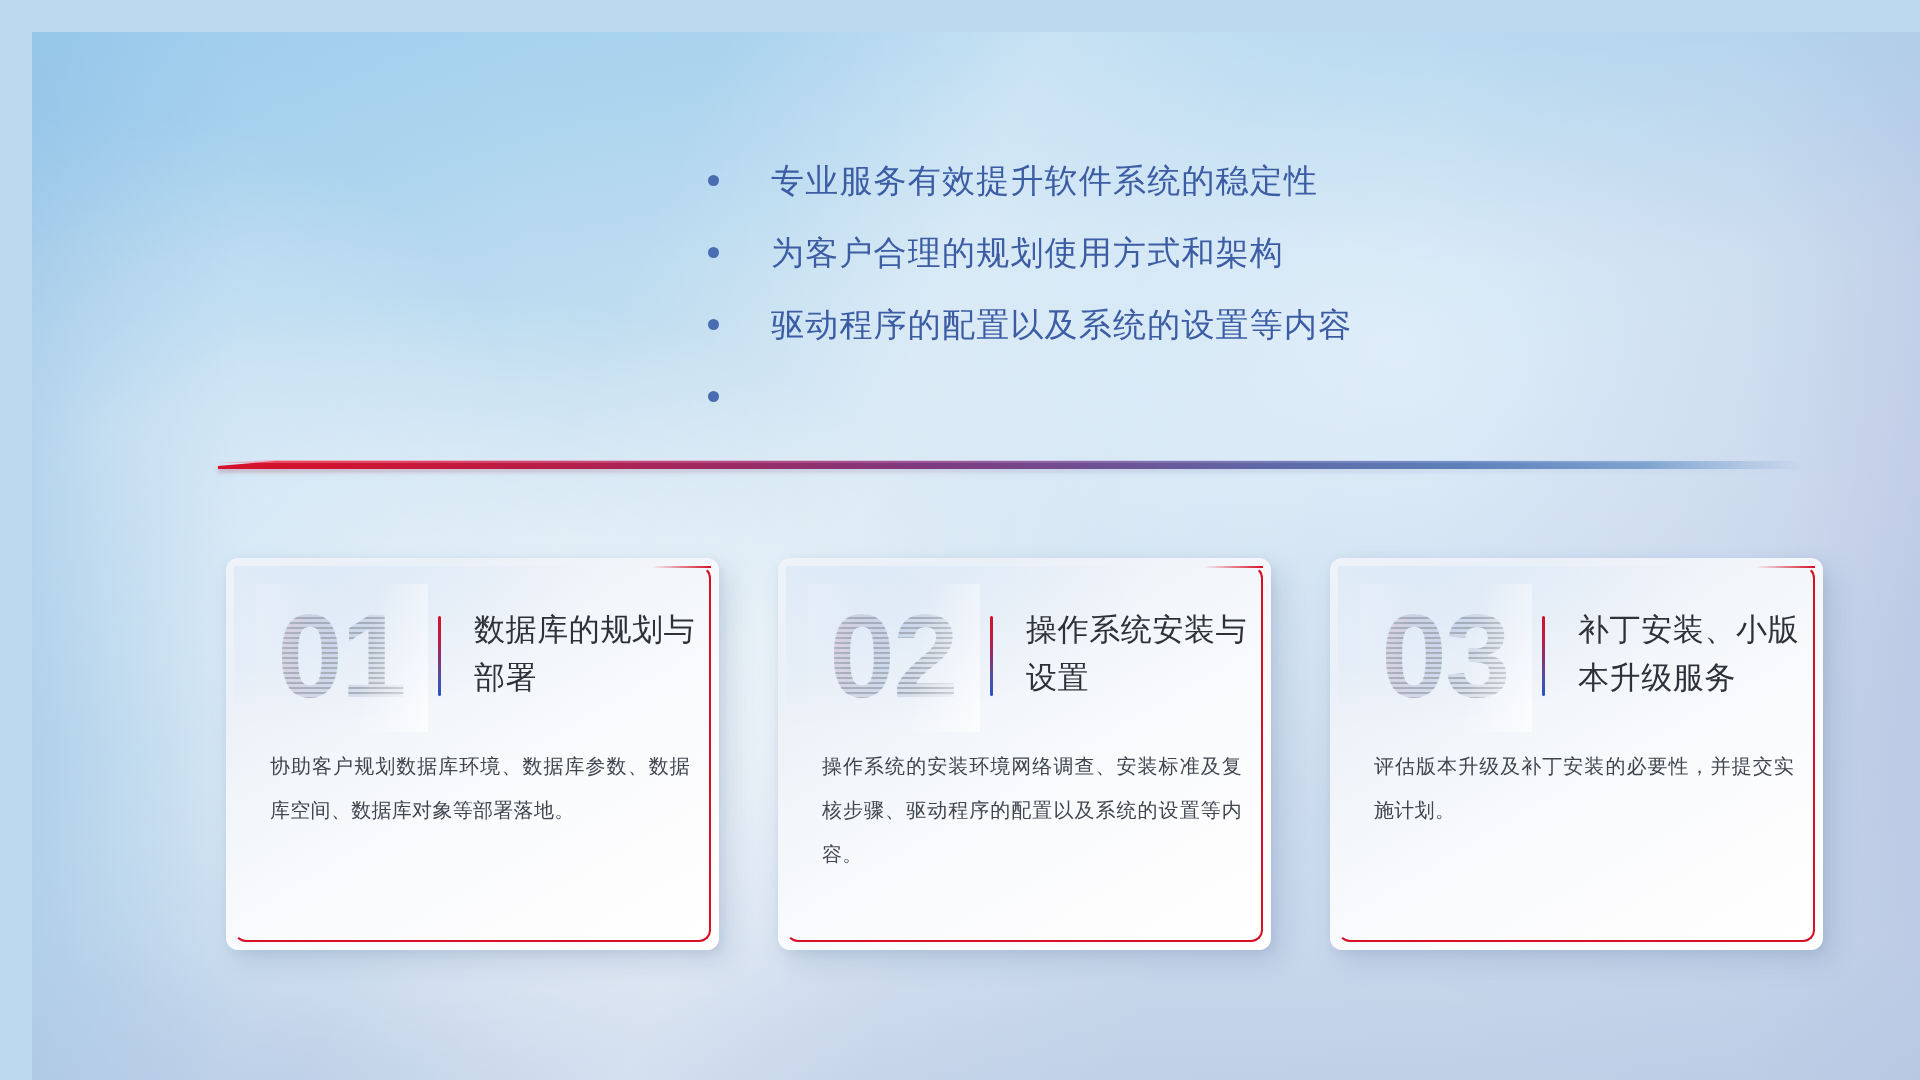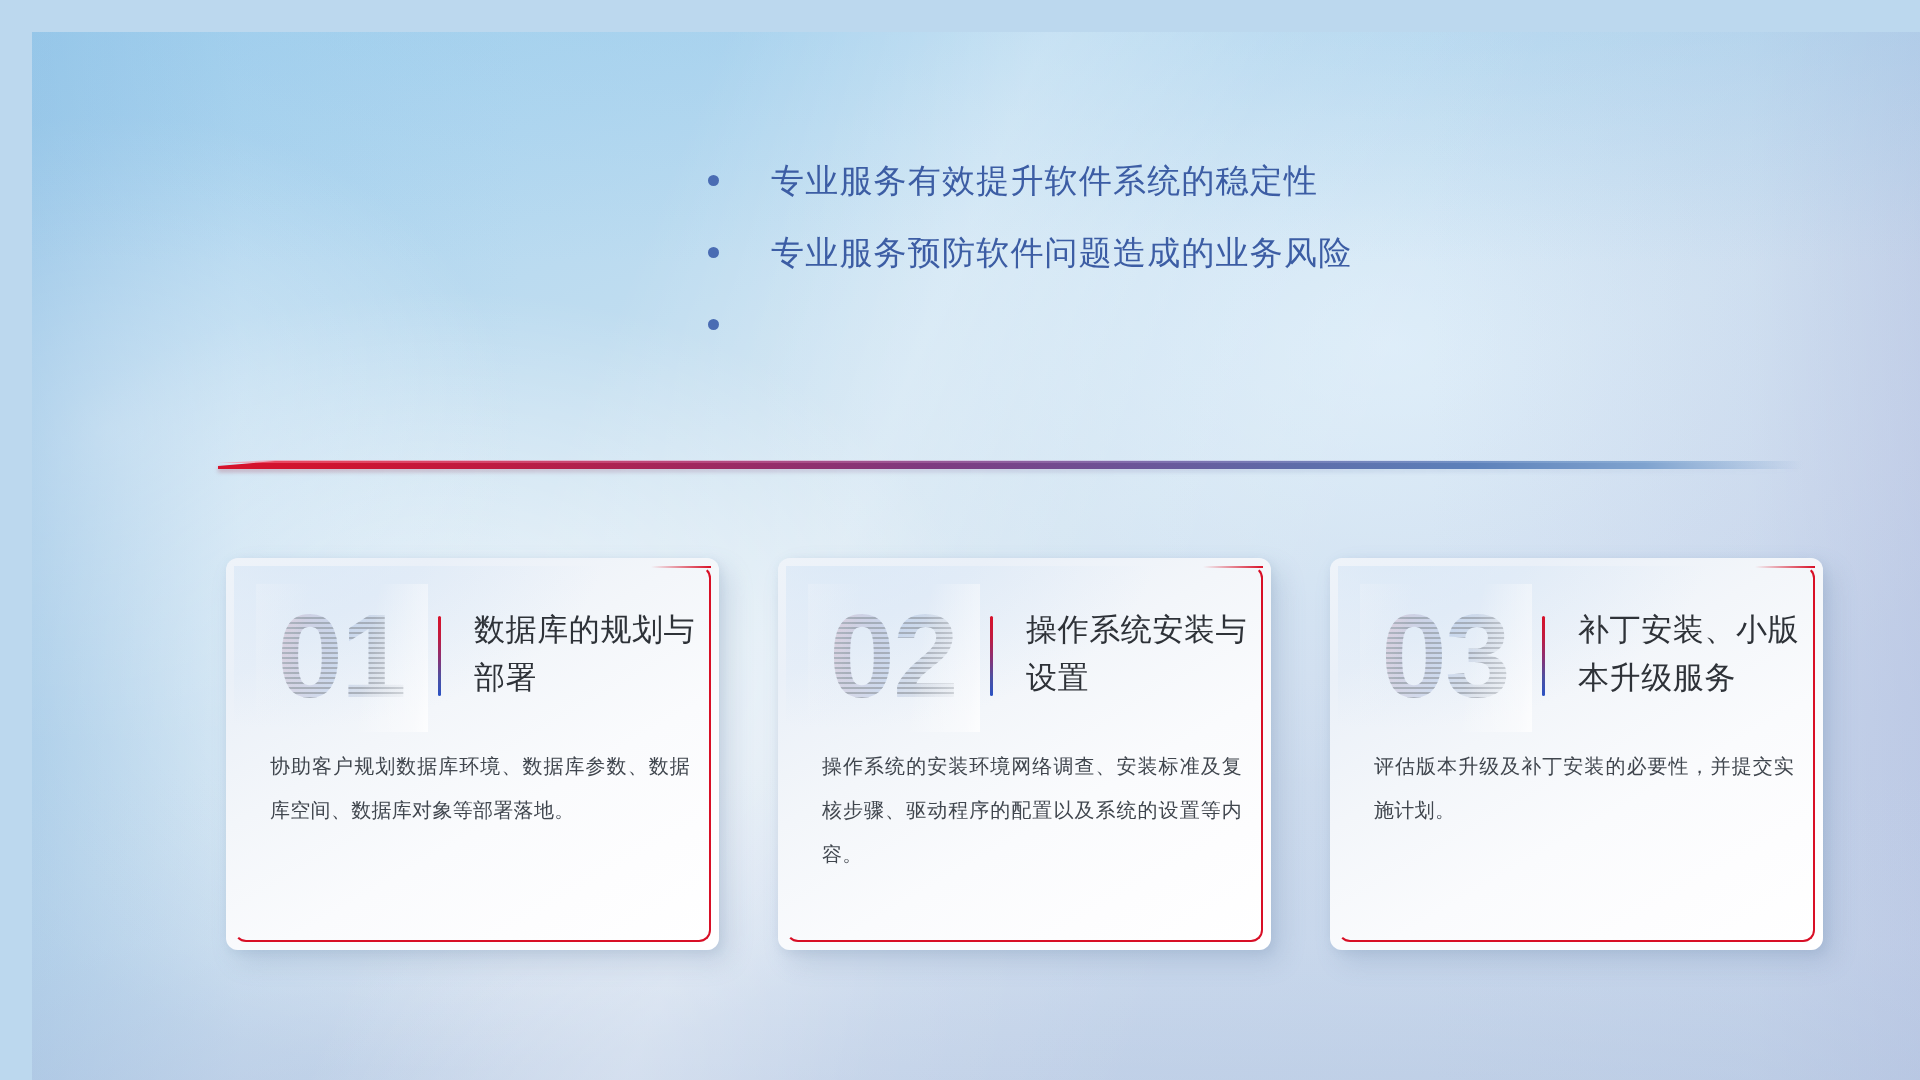--- a/index.html
+++ b/index.html
@@ -302,21 +302,25 @@
 
 <div id="content">
 
   <div class="bullets">
     <div class="bullet-row">
       <span class="bullet-dot"></span>
       <span class="bullet-text">专业服务有效提升软件系统的稳定性</span>
     </div>
     <div class="bullet-row">
       <span class="bullet-dot"></span>
-      <span class="bullet-text">专业服务预防软件问题造成的业务风险</span>
+      <span class="bullet-text">为客户合理的规划使用方式和架构</span>
+    </div>
+    <div class="bullet-row">
+      <span class="bullet-dot"></span>
+      <span class="bullet-text">驱动程序的配置以及系统的设置等内容</span>
     </div>
     <div class="bullet-row">
       <span class="bullet-dot"></span>
     </div>
   </div>
 
   <div class="divider-wrap">
     <div class="divider-sh"></div>
     <div class="divider-main"></div>
     <div class="divider-hi"></div>

